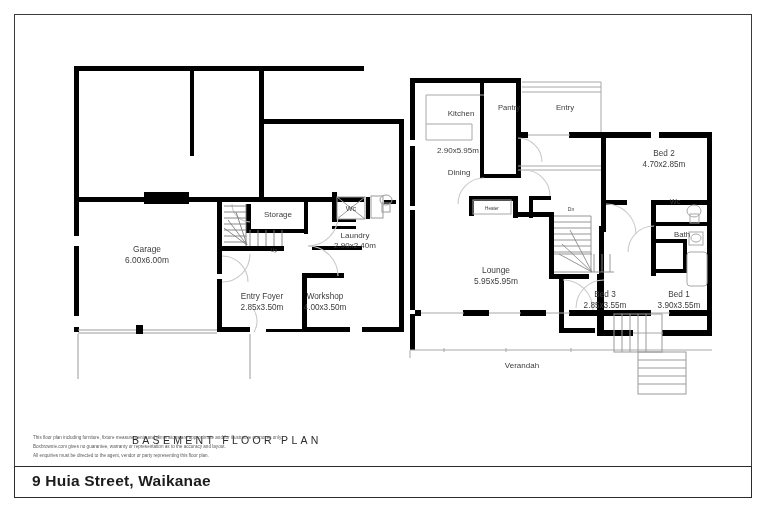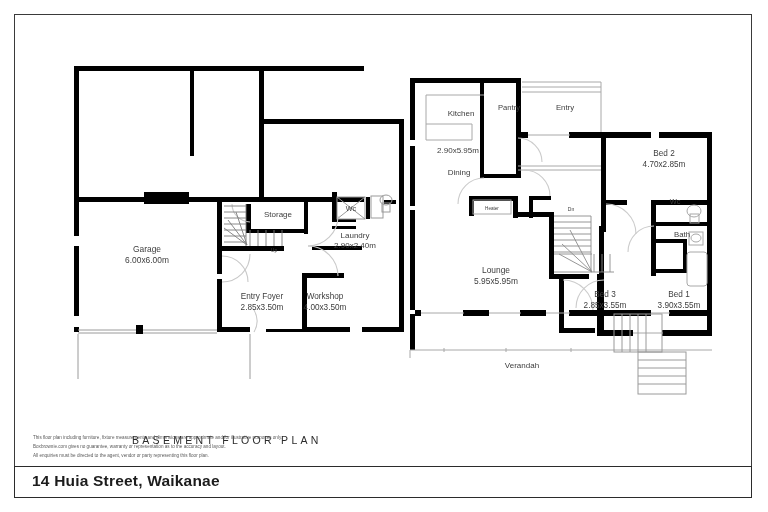--- a/index.html
+++ b/index.html
@@ -380,15 +380,15 @@
 
     <div class="title" id="title-basement">BASEMENT  FLOOR  PLAN</div>
 
   </div>
 
   <div class="disclaimer">This floor plan including furniture, fixture measurements and dimensions are approximate and for illustrative purposes only.</div>
   <div class="disclaimer" style="top:443px">Boxbrownie.com gives no guarantee, warranty or representation as to the accuracy and layout.</div>
   <div class="disclaimer" style="top:452px">All enquiries must be directed to the agent, vendor or party representing this floor plan.</div>
 
   <div class="address-box"></div>
-  <div class="address-text">14 Huia Street, Waikanae</div>
+  <div class="address-text">9 Huia Street, Waikanae</div>
 
 </div>
 
 </body></html>

